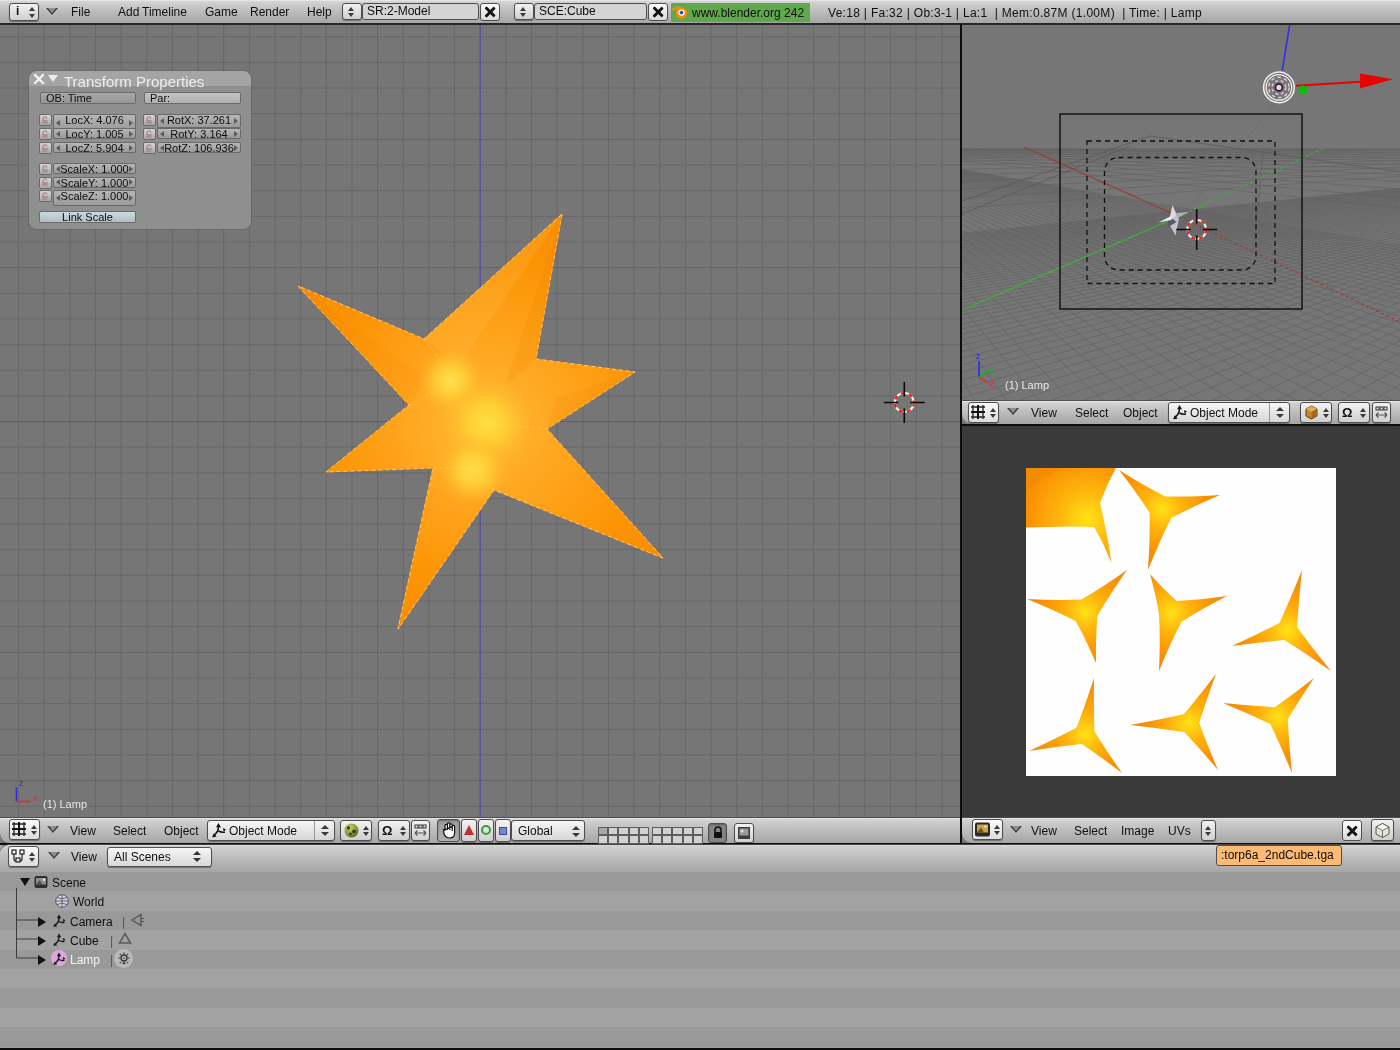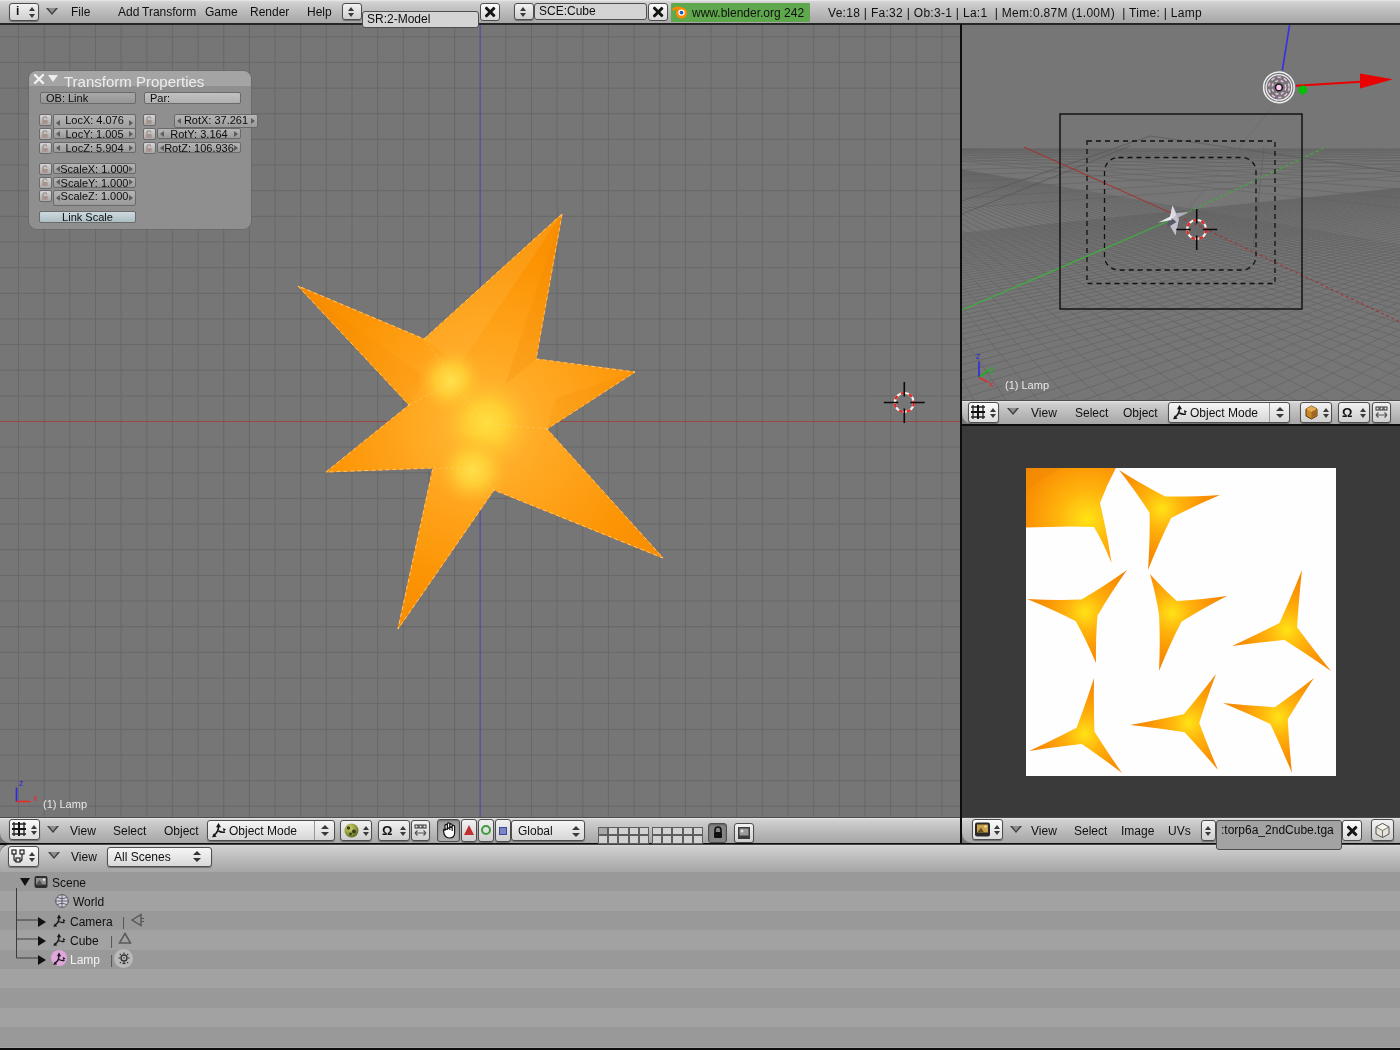--- a/index.html
+++ b/index.html
@@ -206,30 +206,30 @@
 <div class="hdr" style="left:0;top:0;width:1400px;height:23px;border-top:1px solid #e5e5e5"></div>
 <div class="btn" style="left:9px;top:3px;width:30px;height:18px"></div>
 <div class="txt" style="left:16px;top:4px;font-weight:bold;font-size:12px">i</div>
 <div class="spin" style="left:26px;top:3px;height:18px">
     <i></i>
     <b></b>
   </div>
 <div class="tri-dn" style="left:46px;top:8px"></div>
 <div class="txt" style="left:71px;top:5px">File</div>
 <div class="txt" style="left:118px;top:5px">Add</div>
-<div class="txt" style="left:142px;top:5px">Transform</div>
+<div class="txt" style="left:142px;top:5px">Timeline</div>
 <div class="txt" style="left:205px;top:5px">Game</div>
 <div class="txt" style="left:250px;top:5px">Render</div>
 <div class="txt" style="left:307px;top:5px">Help</div>
 <div class="btn" style="left:342px;top:3px;width:20px;height:17px"></div>
 <div class="spin" style="left:345px;top:3px;height:17px">
     <i></i>
     <b></b>
   </div>
-<div class="field" style="left:362px;top:11px;width:117px;height:17px">SR:2-Model</div>
+<div class="field" style="left:362px;top:3px;width:117px;height:17px">SR:2-Model</div>
 <div class="xbtn" style="left:480px;top:2.5px;width:20px;height:18px">
     <i></i>
     <b></b>
   </div>
 <div class="btn" style="left:514px;top:3px;width:20px;height:17px"></div>
 <div class="spin" style="left:517px;top:3px;height:17px">
     <i></i>
     <b></b>
   </div>
 <div class="field" style="left:534px;top:3px;width:113px;height:17px">SCE:Cube</div>
@@ -246,34 +246,34 @@
   </svg>
 <div class="txt" style="left:692px;top:6px">www.blender.org 242</div>
 <div class="txt" style="left:828px;top:6px;letter-spacing:0.3px">Ve:18 | Fa:32 | Ob:3-1 | La:1&nbsp;&nbsp;| Mem:0.87M (1.00M)&nbsp;&nbsp;| Time: | Lamp</div>
 <div class="abs" style="left:29px;top:71px;width:222px;height:158px;background:rgba(146,146,146,0.9);border-radius:8px;box-shadow:0 0 0 1px rgba(90,90,90,0.35)"></div>
 <div class="abs" style="left:29px;top:71px;width:222px;height:15px;background:rgba(168,168,168,0.85);border-radius:8px 8px 0 0"></div>
 <svg class="abs" style="left:33px;top:73px" width="12" height="12" viewBox="0 0 12 12">
 <path d="M2 2L10 10M10 2L2 10" stroke="#f2f2f2" stroke-width="2.4" stroke-linecap="round"></path>
   </svg>
 <div class="abs" style="left:48px;top:75px;width:0;height:0;border-left:5px solid transparent;border-right:5px solid transparent;border-top:7px solid #ececec"></div>
 <div class="txt wtxt" style="left:64px;top:73px;font-size:15px">Transform Properties</div>
-<div class="panelrow" style="left:40px;top:92px;width:96px;height:12px;line-height:11px;text-align:left;padding-left:5px;background:linear-gradient(#a8a8a8,#969696)">OB: Link</div>
+<div class="panelrow" style="left:40px;top:92px;width:96px;height:12px;line-height:11px;text-align:left;padding-left:5px;background:linear-gradient(#a8a8a8,#969696)">OB: Time</div>
 <div class="panelrow" style="left:144px;top:92px;width:97px;height:12px;line-height:11px;text-align:left;padding-left:5px;background:linear-gradient(#c2c2c2,#b0b0b0)">Par:</div>
 <div class="abs" style="left:39px;top:114px;width:13px;height:12px;background:linear-gradient(#d6d6d6,#a8a8a8);border:1px solid #6a6a6a;border-radius:2px"></div>
 <svg class="abs" style="left:41px;top:115.5px" width="9" height="9" viewBox="0 0 9 9">
     <path d="M2 4V2.6A1.9 1.9 0 0 1 5.8 2.6" fill="none" stroke="#97837e" stroke-width="1.1"></path>
     <rect x="1.2" y="4" width="5.4" height="3.8" fill="#a7928c"></rect>
   </svg>
 <div class="panelrow arrL arrR" style="left:53px;top:114px;width:83px;height:17px;line-height:10px">LocX: 4.076</div>
 <div class="abs" style="left:143px;top:114px;width:13px;height:12px;background:linear-gradient(#d6d6d6,#a8a8a8);border:1px solid #6a6a6a;border-radius:2px"></div>
 <svg class="abs" style="left:145px;top:115.5px" width="9" height="9" viewBox="0 0 9 9">
     <path d="M2 4V2.6A1.9 1.9 0 0 1 5.8 2.6" fill="none" stroke="#97837e" stroke-width="1.1"></path>
     <rect x="1.2" y="4" width="5.4" height="3.8" fill="#a7928c"></rect>
   </svg>
-<div class="panelrow arrL arrR" style="left:174px;top:114px;width:84px;height:14px;line-height:10px">RotX: 37.261</div>
+<div class="panelrow arrL arrR" style="left:157px;top:114px;width:84px;height:14px;line-height:10px">RotX: 37.261</div>
 <div class="abs" style="left:39px;top:128px;width:13px;height:12px;background:linear-gradient(#d6d6d6,#a8a8a8);border:1px solid #6a6a6a;border-radius:2px"></div>
 <svg class="abs" style="left:41px;top:129.5px" width="9" height="9" viewBox="0 0 9 9">
     <path d="M2 4V2.6A1.9 1.9 0 0 1 5.8 2.6" fill="none" stroke="#97837e" stroke-width="1.1"></path>
     <rect x="1.2" y="4" width="5.4" height="3.8" fill="#a7928c"></rect>
   </svg>
 <div class="panelrow arrL arrR" style="left:53px;top:128px;width:83px;height:11px;line-height:10px">LocY: 1.005</div>
 <div class="abs" style="left:143px;top:128px;width:13px;height:12px;background:linear-gradient(#d6d6d6,#a8a8a8);border:1px solid #6a6a6a;border-radius:2px"></div>
 <svg class="abs" style="left:145px;top:129.5px" width="9" height="9" viewBox="0 0 9 9">
     <path d="M2 4V2.6A1.9 1.9 0 0 1 5.8 2.6" fill="none" stroke="#97837e" stroke-width="1.1"></path>
     <rect x="1.2" y="4" width="5.4" height="3.8" fill="#a7928c"></rect>
@@ -487,21 +487,21 @@
 <div class="tri-dn" style="left:1010px;top:826px"></div>
 <div class="txt" style="left:1031px;top:824px">View</div>
 <div class="txt" style="left:1074px;top:824px">Select</div>
 <div class="txt" style="left:1121px;top:824px">Image</div>
 <div class="txt" style="left:1168px;top:824px">UVs</div>
 <div class="btn" style="left:1201px;top:820px;width:15px;height:21px"></div>
 <div class="spin" style="left:1202px;top:822px;height:17px">
     <i></i>
     <b></b>
   </div>
-<div class="field" style="left:1216px;top:820px;width:126px;height:30px;line-height:19px;background:#a3a3a3">:torp6a_2ndCube.tga</div>
+<div class="field" style="left:1216px;top:845px;width:126px;height:21px;line-height:19px;background:#fdba74">:torp6a_2ndCube.tga</div>
 <div class="xbtn" style="left:1342px;top:820px;width:20px;height:21px">
     <i></i>
     <b></b>
   </div>
 <div class="btn" style="left:1371px;top:819px;width:23px;height:22px"></div>
 <svg class="abs" style="left:1374px;top:822px" width="17" height="17" viewBox="0 0 17 17">
 <polygon points="8.5,1.5 15,5 15,12 8.5,15.5 2,12 2,5" fill="#e8e3d8" stroke="#555" stroke-width="1"></polygon>
 <polygon points="8.5,1.5 15,5 8.5,8.5 2,5" fill="#f6f3ea" stroke="#555" stroke-width="0.8"></polygon>
 <path d="M8.5 8.5V15.5" stroke="#555" stroke-width="0.8"></path>
   </svg>

